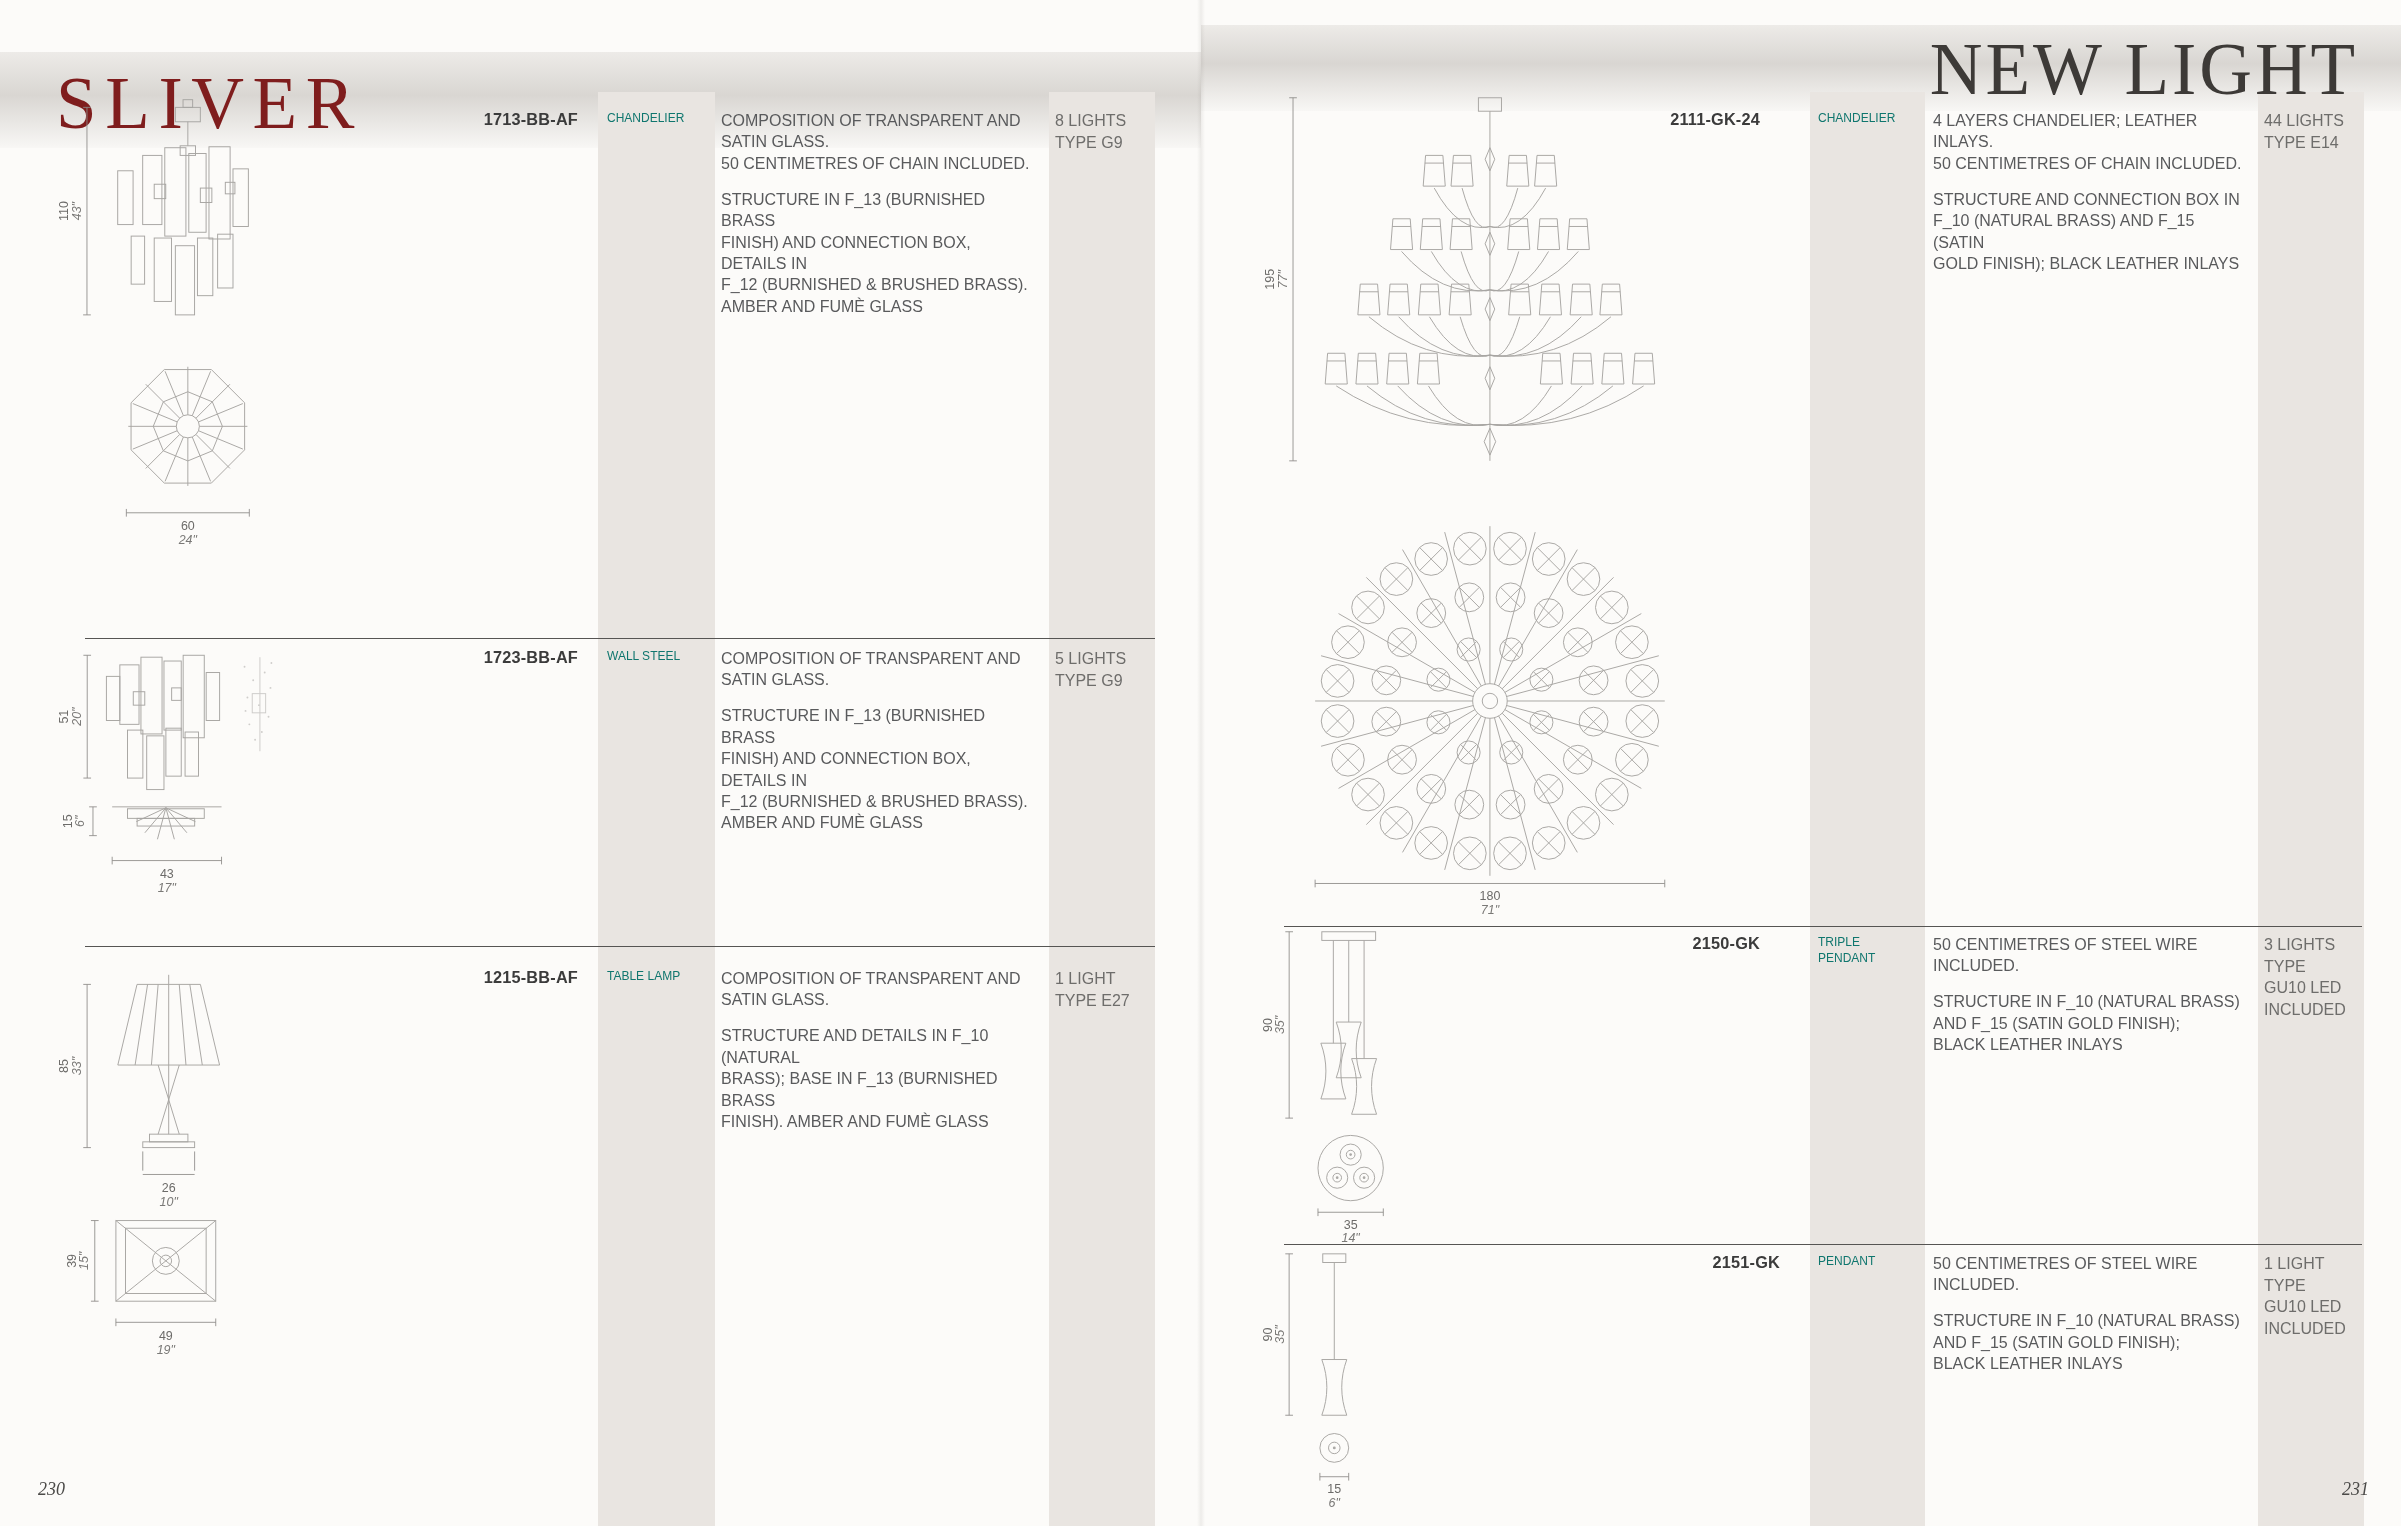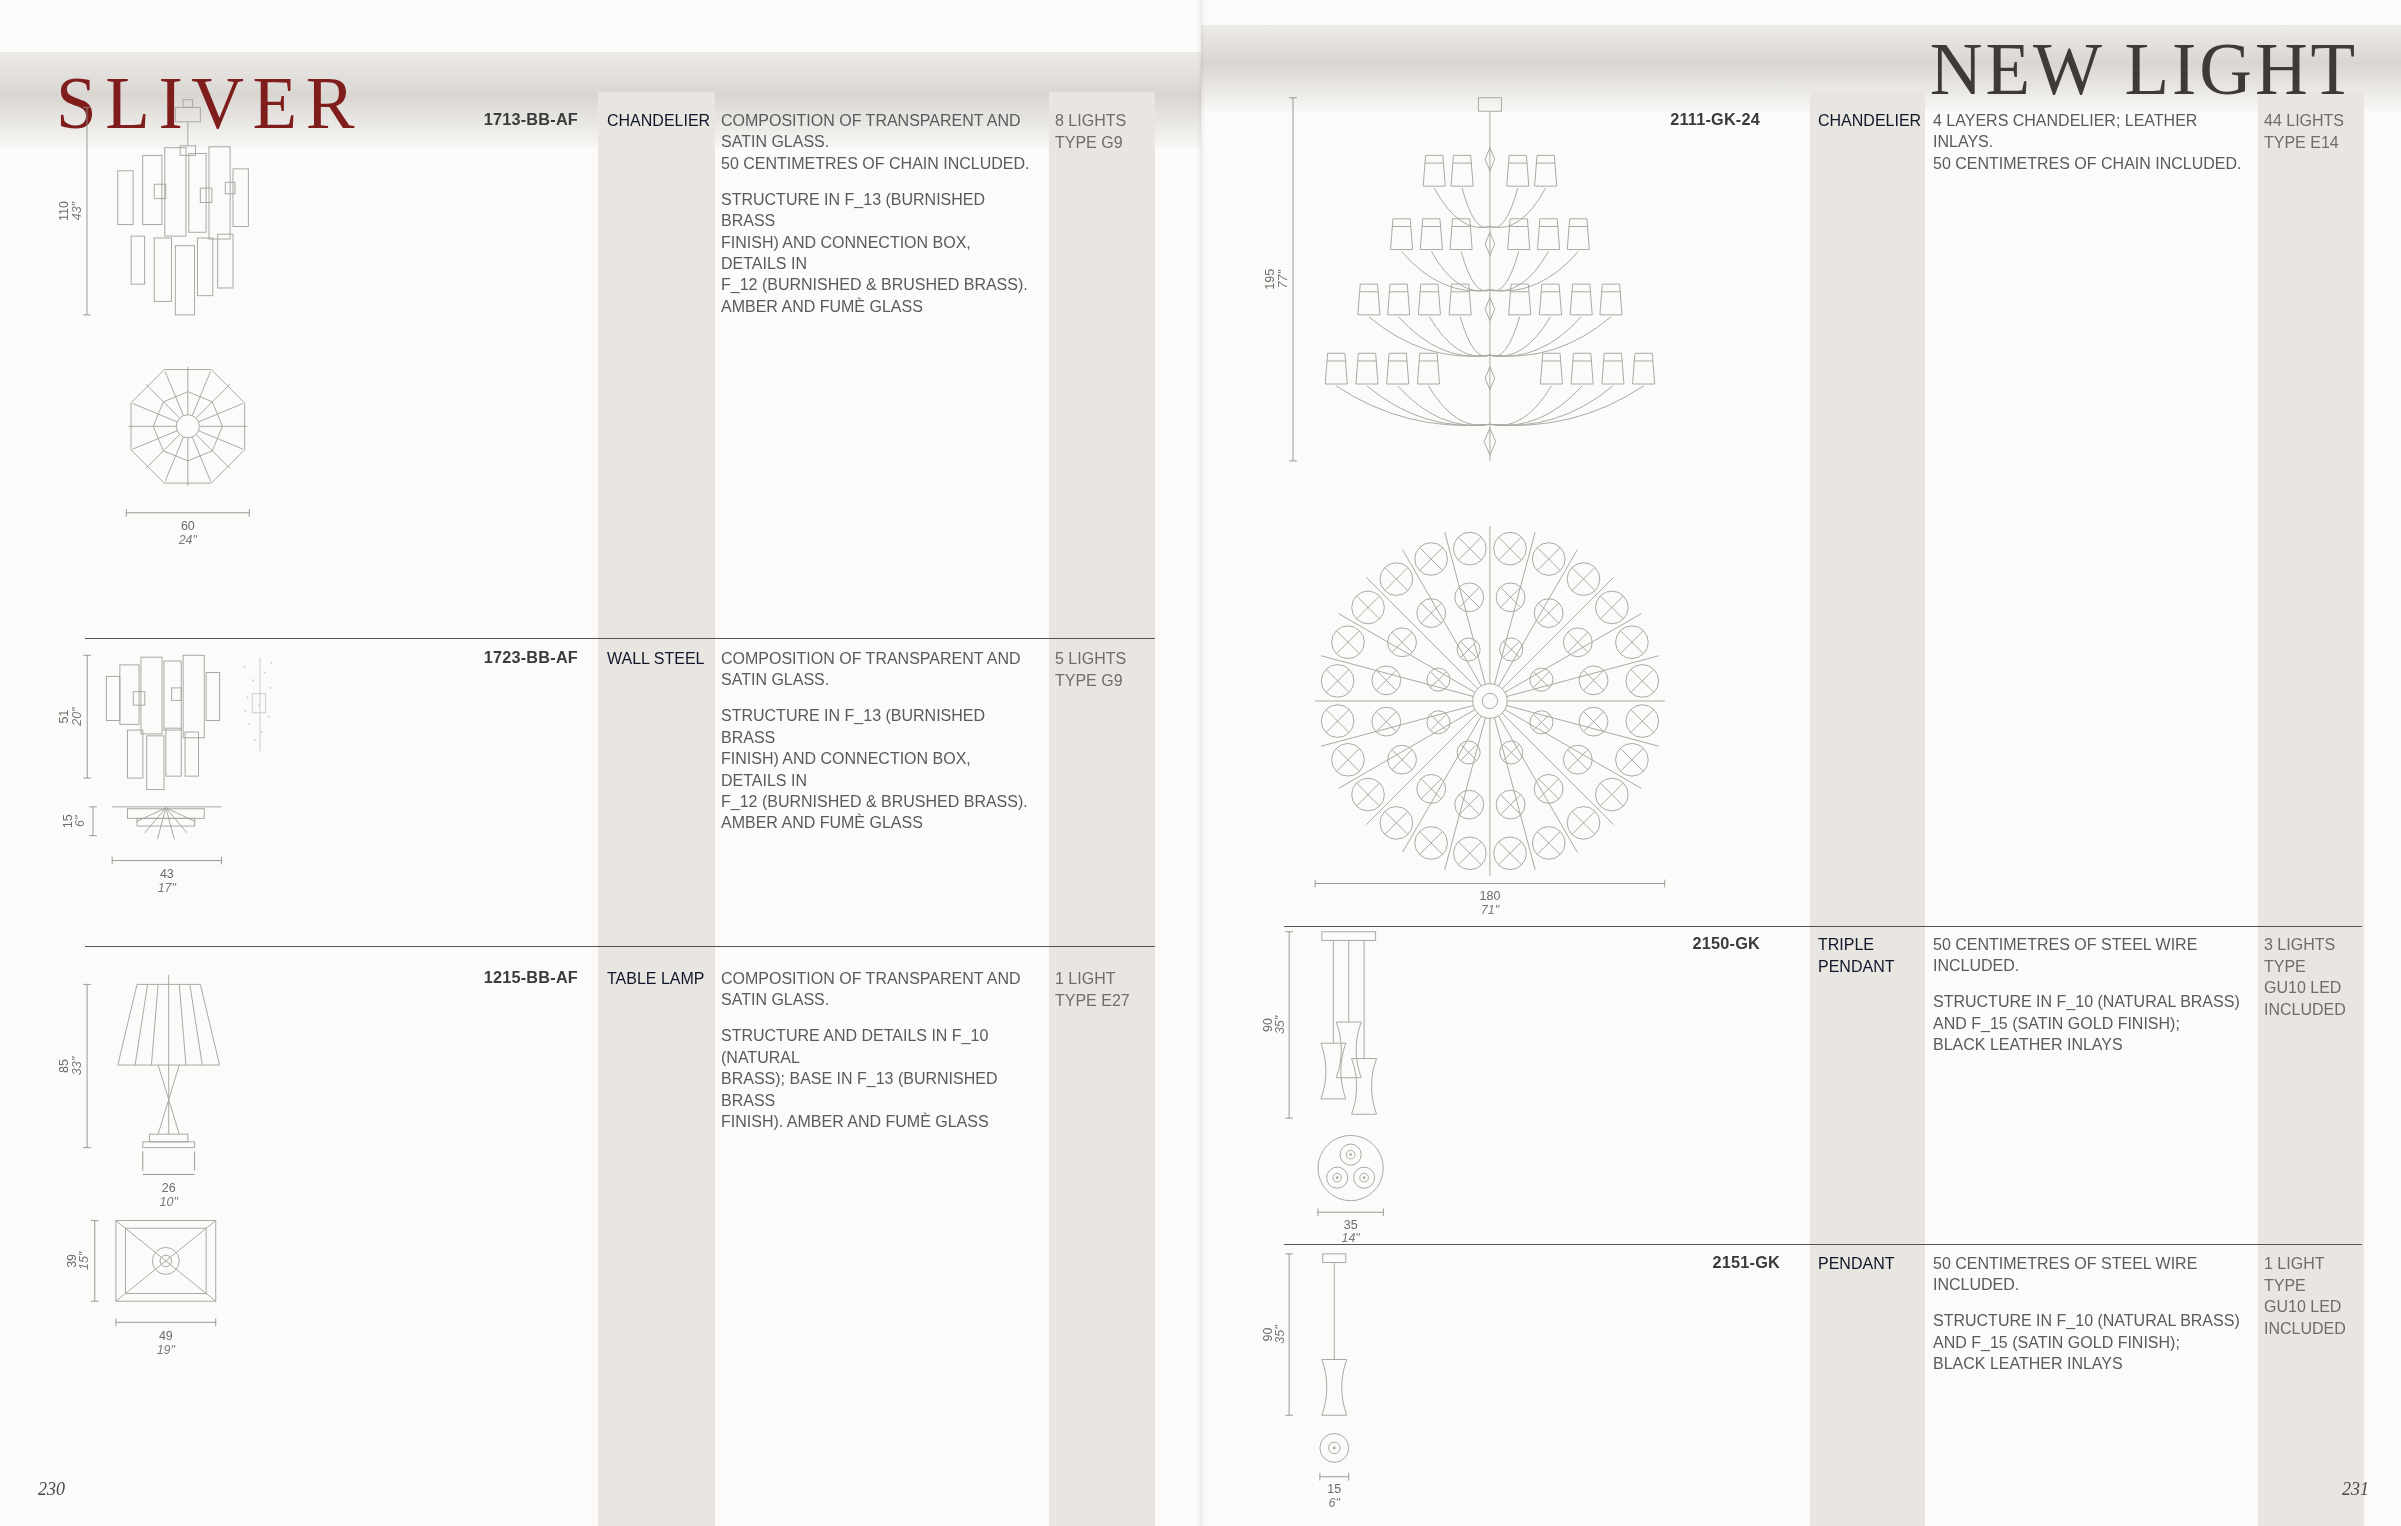--- a/index.html
+++ b/index.html
@@ -23,21 +23,21 @@
   .colband{position:absolute;top:92px;height:1434px;background:#e9e5e1;}
   
   .centerfold{position:absolute;left:1197px;top:0;width:7.7px;height:100%;
     background:linear-gradient(90deg,rgba(0,0,0,0) 0%,rgba(110,105,100,0.10) 50%,rgba(0,0,0,0) 100%);}
   
   .sep{position:absolute;height:1px;background:#565553;}
   
   .row{position:absolute;width:1201px;}
   .row > div{position:absolute;top:0;}
   .code{font-weight:bold;font-size:16.3px;color:#3b3b3b;text-align:right;letter-spacing:0.2px;}
-  .ptype{font-size:16px;color:#0f172a;white-space:pre-line;line-height:1.35;}
+  .ptype{font-size:12px;color:#0f766e;white-space:pre-line;line-height:1.35;}
   .desc p{margin:0 0 14.4px 0;font-size:16px;color:#595a5c;line-height:1.34;white-space:pre-line;}
   .lights{font-size:16px;color:#6e6d6b;white-space:pre-line;line-height:1.35;}
   
   .pagenum{position:absolute;font-family:"Liberation Serif",serif;font-style:italic;font-size:18px;color:#4b4a48;}
   #pagenum-left{left:38px;top:1479px;}
   #pagenum-right{right:33px;top:1479px;}
   
   svg.draw{position:absolute;overflow:visible;}
   svg.draw *{stroke:#a7a5a2;stroke-width:1;fill:none;}
   svg.draw .dim line{stroke:#8d8b89;stroke-width:0.9;}
@@ -112,20 +112,23 @@
     <div class="lights" style="left:1055px;width:94px;">1 LIGHT
 TYPE E27</div>
   </div>
 
   <div class="row" style="left:1201px;top:110px;">
     <div class="code" style="left:346px;width:213px;">2111-GK-24</div>
     <div class="ptype" style="left:617px;width:106px;">CHANDELIER</div>
     <div class="desc" style="left:732px;width:317px;">
       <p>4 LAYERS CHANDELIER; LEATHER INLAYS.
 50 CENTIMETRES OF CHAIN INCLUDED.</p>
+      <p>STRUCTURE AND CONNECTION BOX IN
+F_10 (NATURAL BRASS) AND F_15 (SATIN
+GOLD FINISH); BLACK LEATHER INLAYS</p>
     </div>
     <div class="lights" style="left:1063px;width:96px;">44 LIGHTS
 TYPE E14</div>
   </div>
 
   <div class="row" style="left:1201px;top:934px;">
     <div class="code" style="left:346px;width:213px;">2150-GK</div>
     <div class="ptype" style="left:617px;width:106px;">TRIPLE
 PENDANT</div>
     <div class="desc" style="left:732px;width:317px;">

